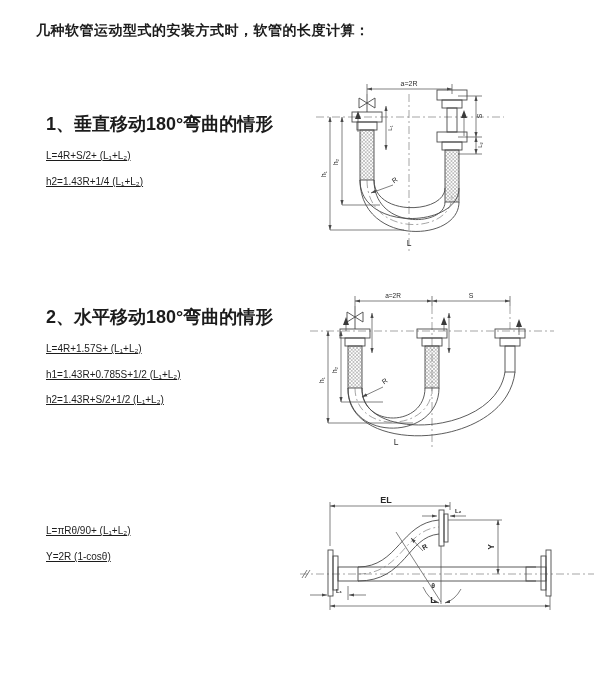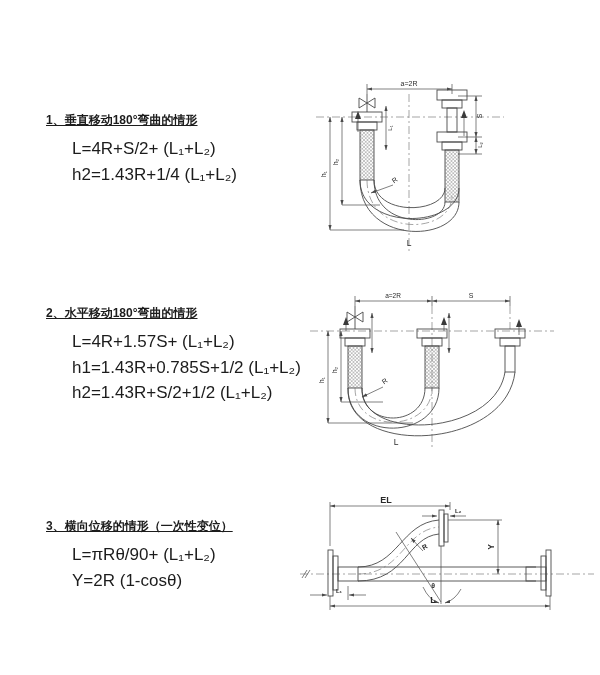--- a/index.html
+++ b/index.html
@@ -8,56 +8,56 @@
     font-family:"Liberation Sans","DejaVu Sans",sans-serif; color:#1c1c1c; overflow:hidden;
   }
   .title {
     position:absolute; left:36px; top:22px; font-size:14px; font-weight:bold;
     letter-spacing:0.5px; white-space:nowrap;
   }
   .section { position:absolute; left:46px; }
   .sec1 { top:112px; }
   .sec2 { top:305px; }
   .sec3 { top:518px; }
-  .heading { font-size:12px; font-weight:bold; margin:0 0 7px 0; white-space:nowrap;text-decoration:underline; }
-  .formula { font-size:17px; line-height:25.5px; margin-left:26px; white-space:pre; }
+  .heading { font-size:18px; font-weight:bold; margin:0 0 7px 0; white-space:nowrap; }
+  .formula { font-size:10px; line-height:25.5px; white-space:pre;text-decoration:underline; }
   .diagram { position:absolute; }
   .d1 { left:308px; top:70px;  width:290px; height:188px; }
   .d2 { left:308px; top:285px; width:290px; height:168px; }
   .d3 { left:298px; top:488px; width:300px; height:148px;font-weight:bold; }
   svg { overflow:visible; display:block; }
   svg .ln  { fill:none; stroke:#4a4a4a; stroke-width:0.9; }
   svg .dim { fill:none; stroke:#4a4a4a; stroke-width:0.7; }
   svg .cl  { fill:none; stroke:#6a6a6a; stroke-width:0.6; stroke-dasharray:8 3 2 3; }
   svg .fil { fill:#3a3a3a; stroke:none; }
   svg text { fill:#2a2a2a; stroke:none; font-family:"Liberation Sans","DejaVu Sans",sans-serif; }
   svg .t6 { font-size:6px; } svg .t65 { font-size:6.5px; } svg .t7 { font-size:7px; }
   svg .t8 { font-size:8.5px; } svg .t9 { font-size:9px; }
 </style>
 </head>
 <body>
 
 <div class="page">
 
+  <div class="title">几种软管运动型式的安装方式时，软管的长度计算：</div>
 
   <div class="section sec1">
     <div class="heading">1、垂直移动180°弯曲的情形</div>
     <div class="formula">L=4R+S/2+ (L₁+L₂)</div>
     <div class="formula">h2=1.43R+1/4 (L₁+L₂)</div>
   </div>
 
   <div class="section sec2">
     <div class="heading">2、水平移动180°弯曲的情形</div>
     <div class="formula">L=4R+1.57S+ (L₁+L₂)</div>
     <div class="formula">h1=1.43R+0.785S+1/2 (L₁+L₂)</div>
     <div class="formula">h2=1.43R+S/2+1/2 (L₁+L₂)</div>
   </div>
 
   <div class="section sec3">
-    <div class="heading">3、横向位移的情形（一次性变位）</div>
     <div class="formula">L=πRθ/90+ (L₁+L₂)</div>
     <div class="formula">Y=2R (1-cosθ)</div>
   </div>
 
   <div class="diagram d1">
     <svg width="290" height="188" viewBox="0 0 290 188">
       <defs>
         <marker id="ar1" viewBox="0 0 10 10" refX="9.5" refY="5" markerWidth="8" markerHeight="8" orient="auto-start-reverse">
           <path d="M0,2 L10,5 L0,8 Z" fill="#4a4a4a"></path>
         </marker>

